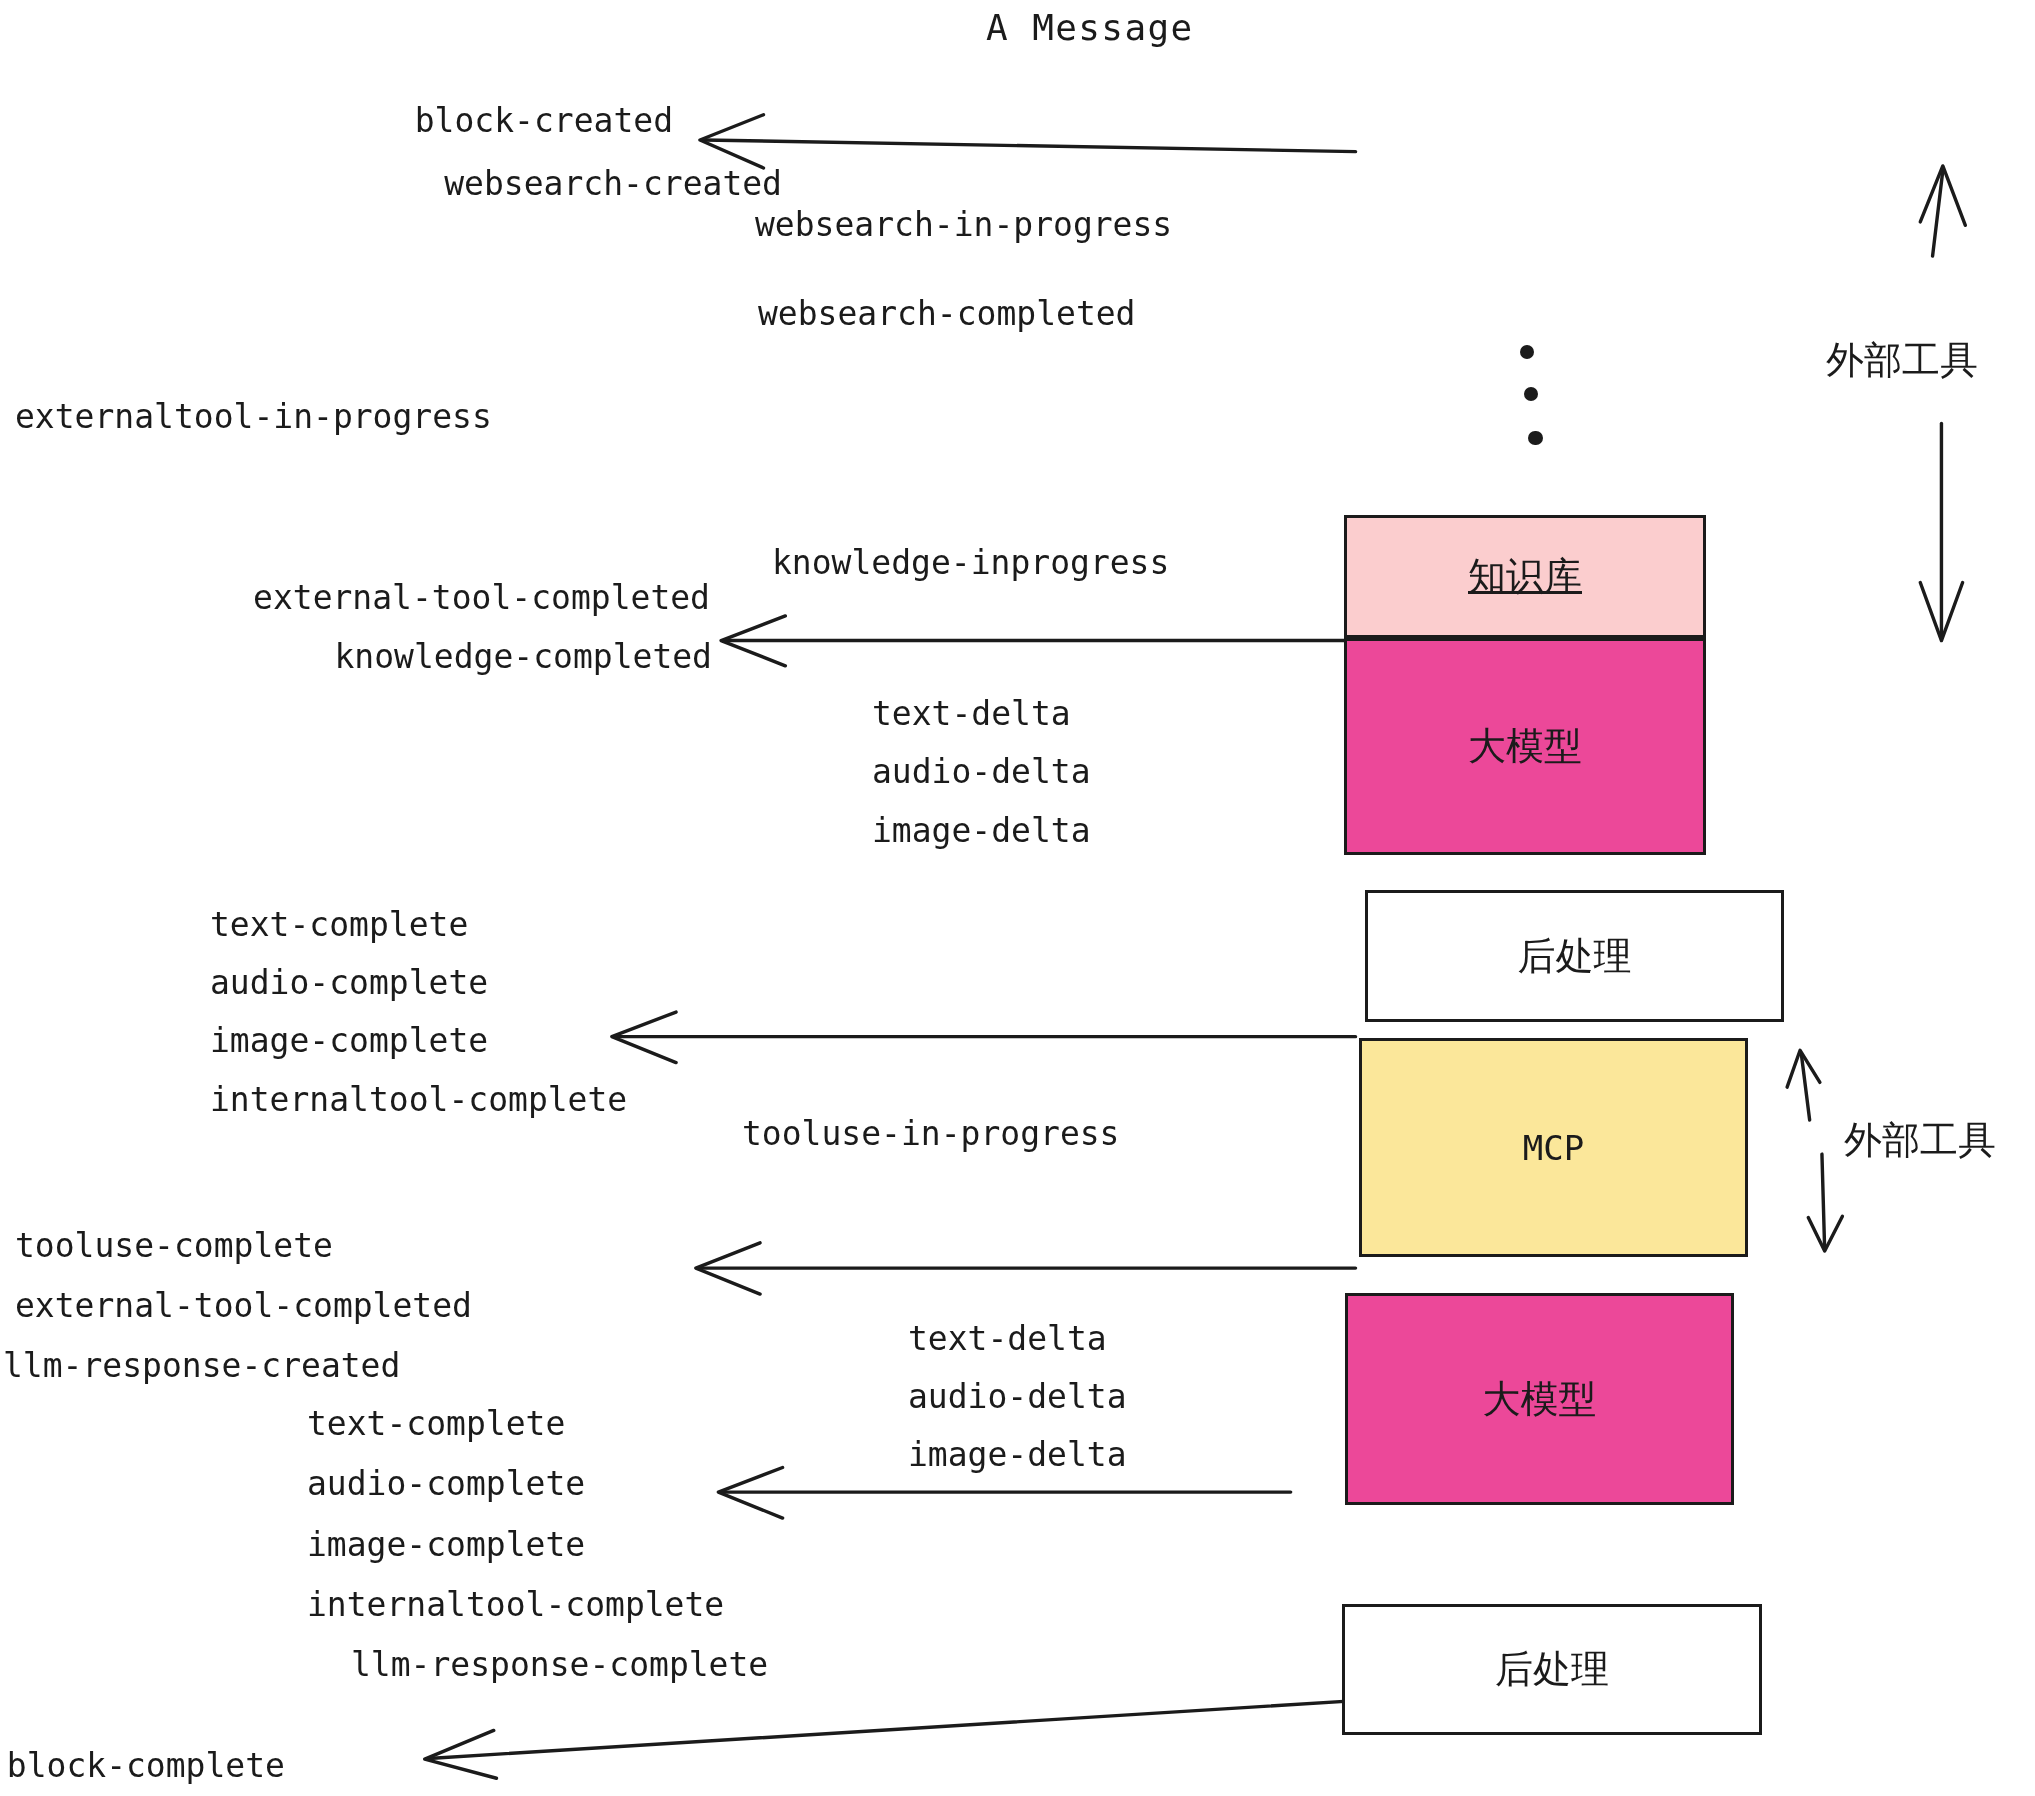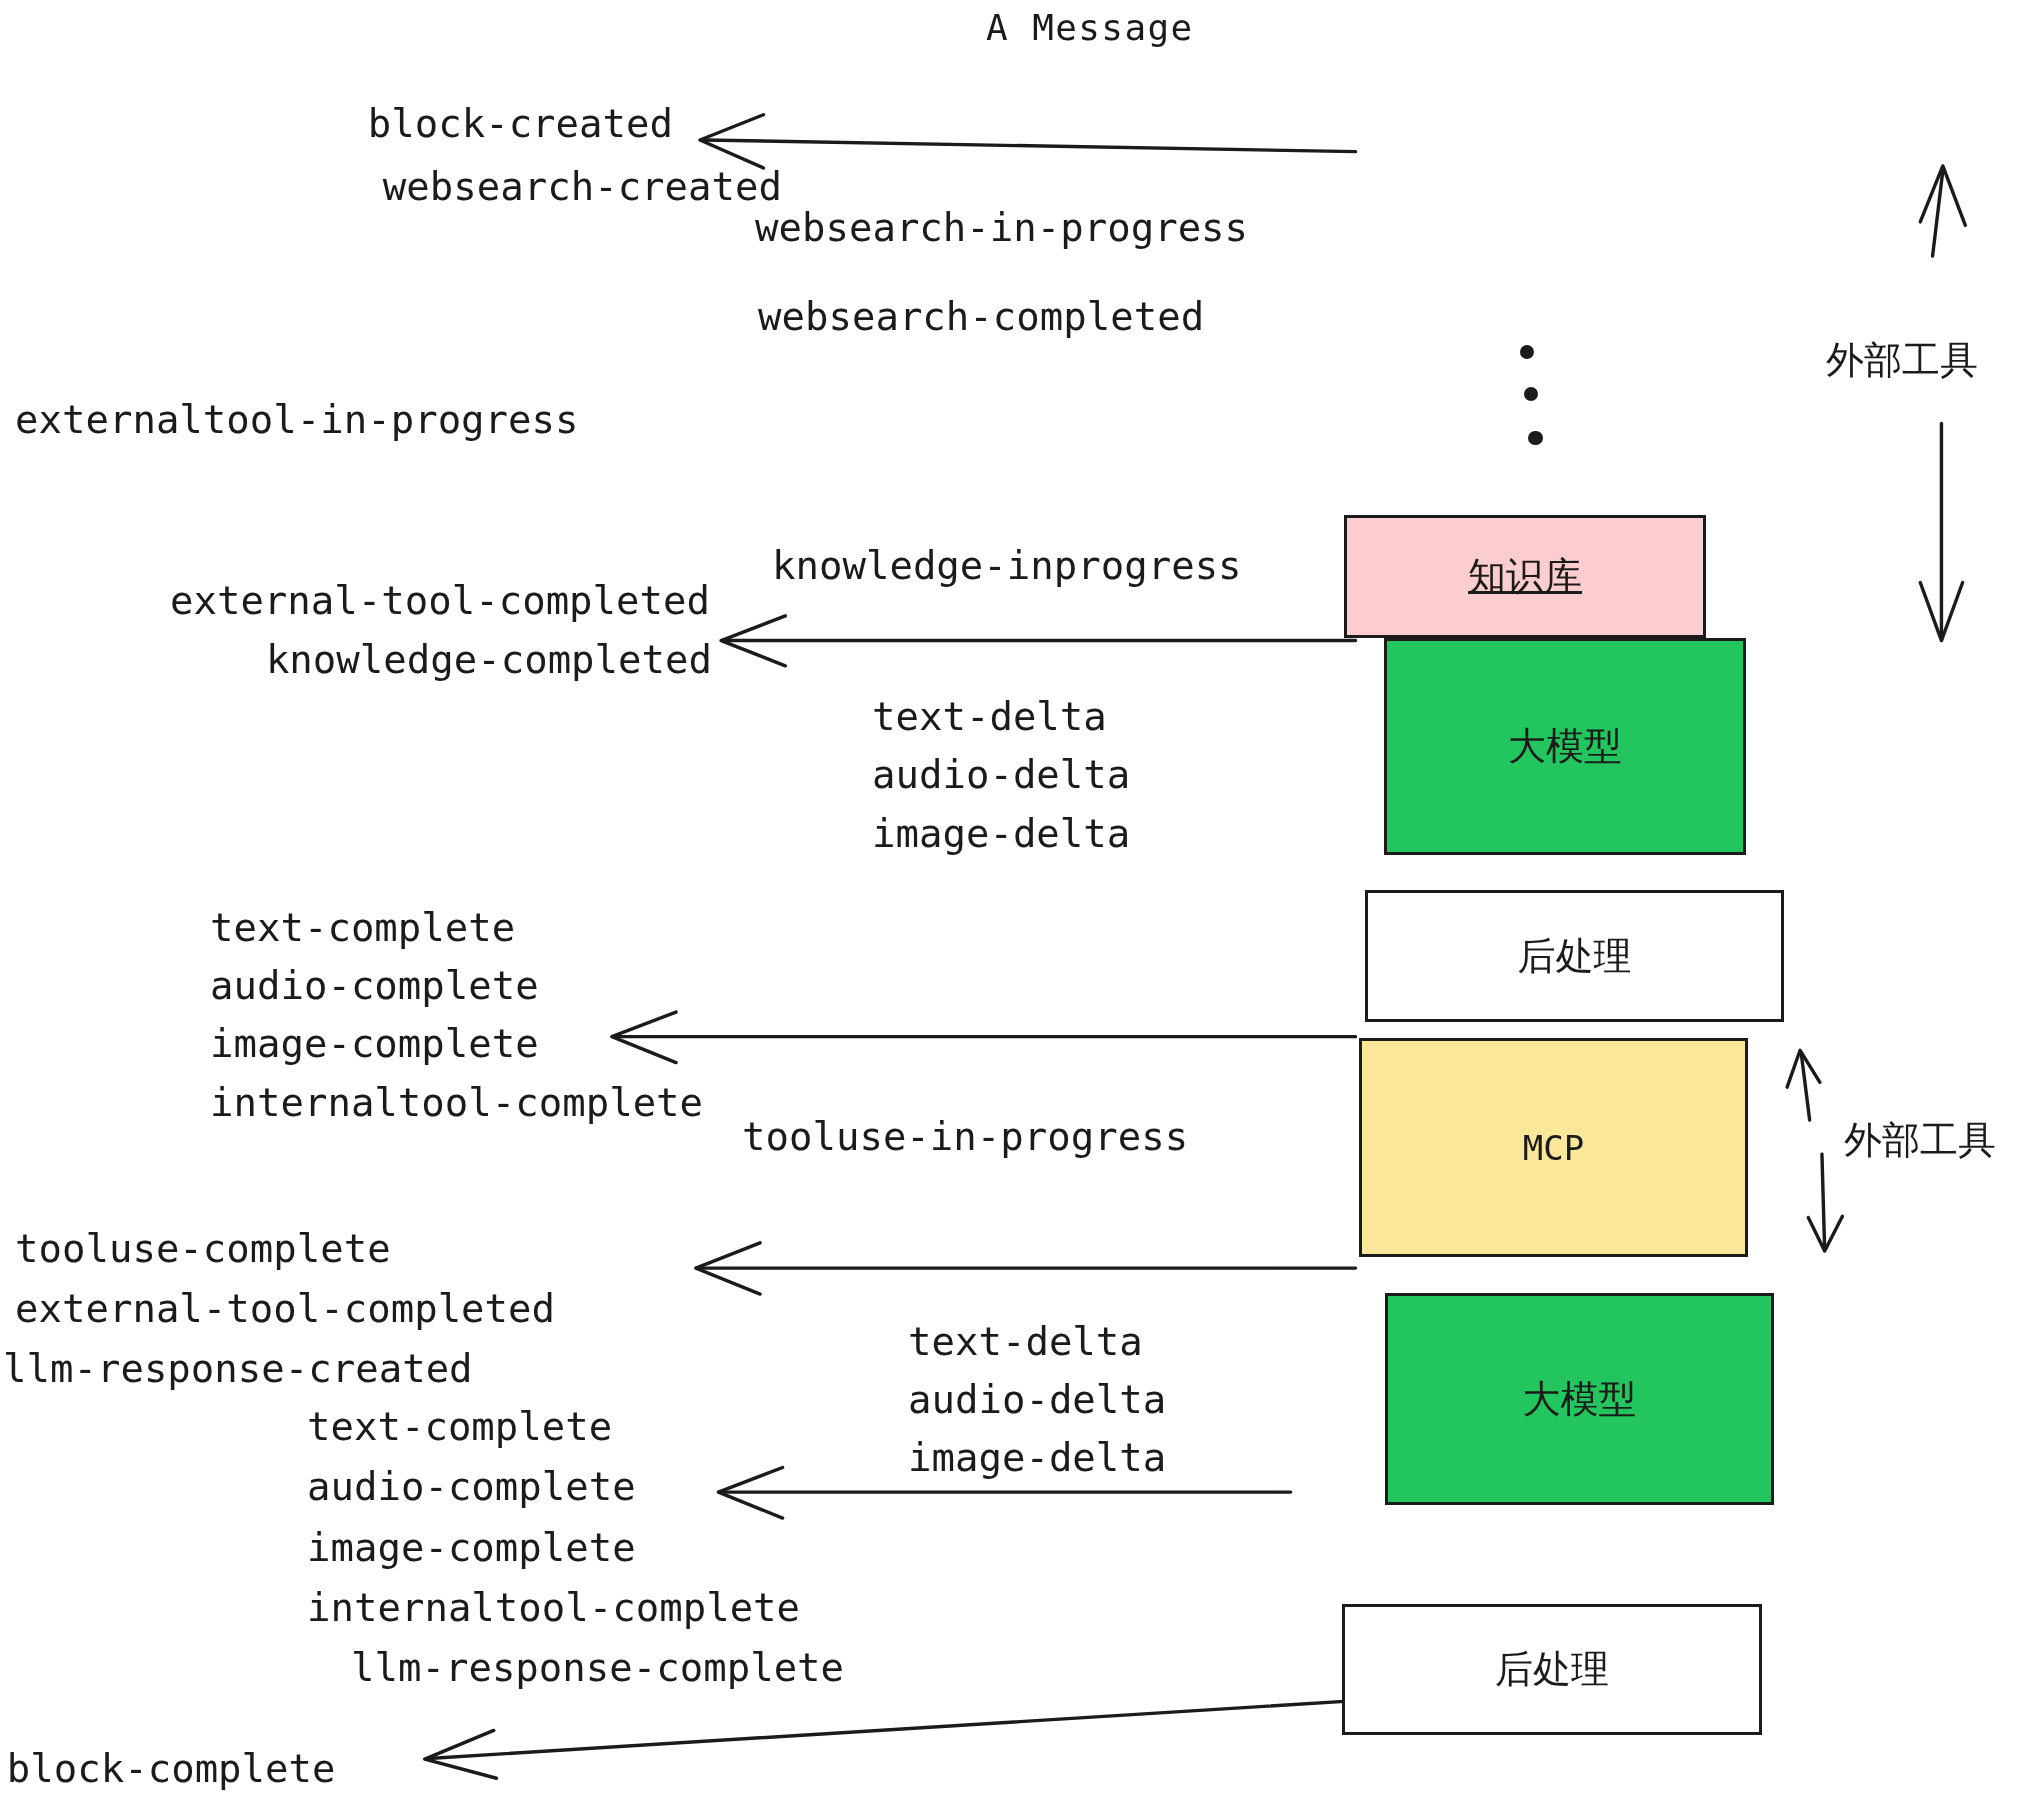--- a/index.html
+++ b/index.html
@@ -25,41 +25,41 @@
     font-size: 36px;
     letter-spacing: 1.4px;
     white-space: pre;
     color: #1b1b1b;
   }
 
   
   .evt {
     position: absolute;
     font-family: "DejaVu Sans Mono", "Liberation Mono", monospace;
-    font-size: 39px;
+    font-size: 33px;
     line-height: 1;
     white-space: pre;
     color: #1b1b1b;
   }
   .evt.right { transform: translateX(-100%); }
 
   
   .node {
     position: absolute;
     box-sizing: border-box;
     border: 3.4px solid #1b1b1b;
     display: flex;
     align-items: center;
     justify-content: center;
     font-family: "DejaVu Sans", "Liberation Sans", sans-serif;
     font-size: 38px;
     color: #1b1b1b;
   }
   .node.pink  { background: #fbcdce; }
-  .node.green { background: #22c55e; margin-left: 40px; }
+  .node.green { background: #ec4899; }
   .node.yellow{ background: #fbe79a; }
   .node.white { background: #ffffff; }
   .node.mcp   { font-family: "DejaVu Sans Mono", "Liberation Mono", monospace; font-size: 34px; }
 
   
   .dots { position: absolute; }
   .dots i {
     position: absolute;
     display: block;
     width: 14.3px; height: 14.3px;

